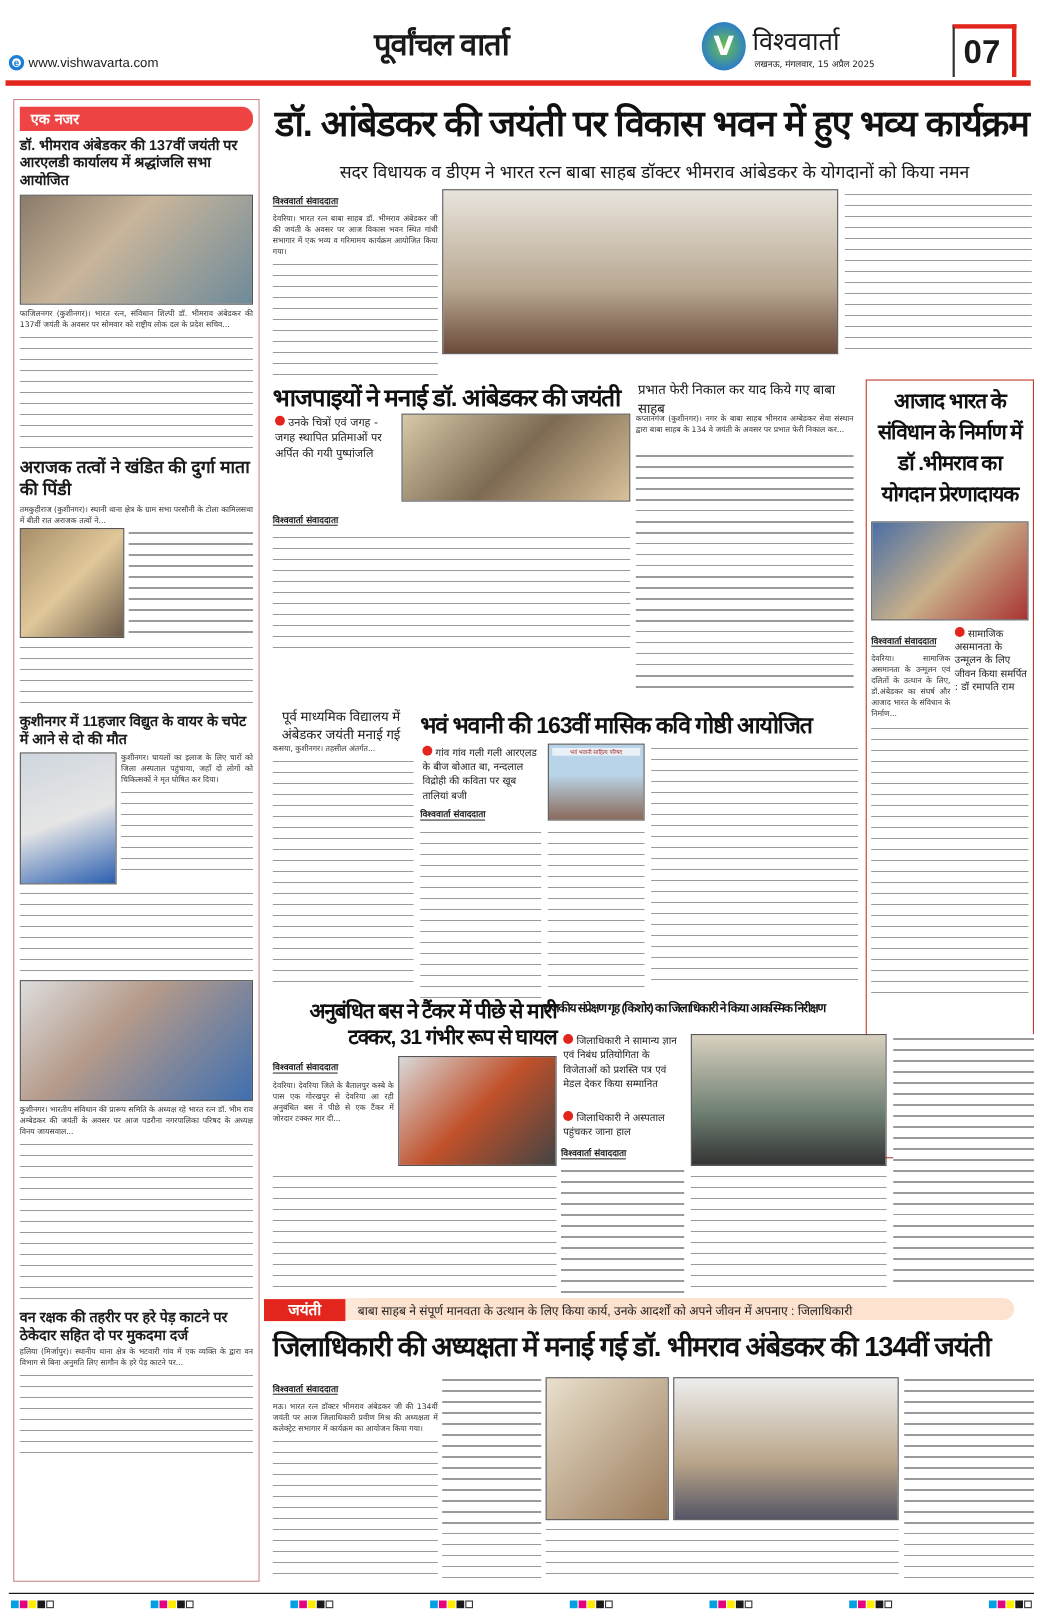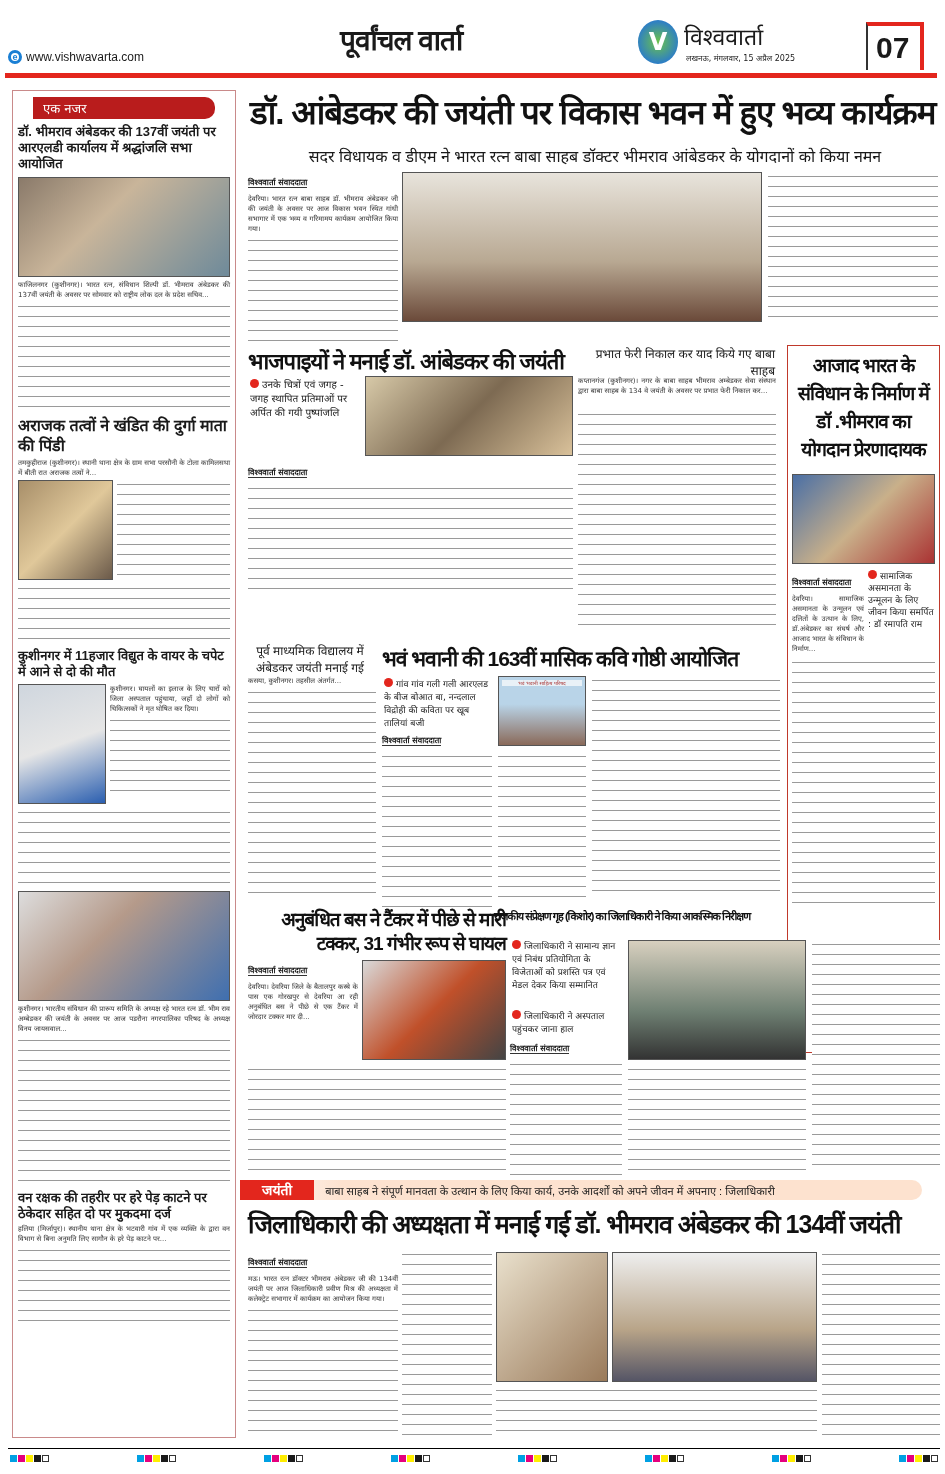--- a/index.html
+++ b/index.html
@@ -8,21 +8,21 @@
 .hdr{left:0;top:0;width:945px;height:80px}
 .url{left:8px;top:50px;font-family:"Liberation Sans",sans-serif;font-size:12px;display:flex;align-items:center;gap:4px}
 .ie{width:14px;height:14px;border-radius:50%;border:3px solid #1a7fd4;color:#1a7fd4;font-size:9px;line-height:8px;text-align:center;font-weight:bold}
 .sec{left:340px;top:20px;font-size:28px;font-family:"Liberation Sans",sans-serif;font-weight:bold;letter-spacing:-1px}
 .logo{left:638px;top:20px;width:40px;height:44px;border-radius:50%;background:radial-gradient(circle,#6cc24a 0,#2e7fc4 70%);color:#fff;text-align:center;font-weight:bold;font-size:24px;line-height:44px}
 .brand{left:684px;top:20px;font-size:23px;font-weight:normal;font-family:"Liberation Sans",sans-serif}
 .date{left:686px;top:52px;font-size:8px}
 .pg{left:866px;top:22px;width:58px;height:48px;border-left:2px solid #333;border-top:4px solid #e3261d;border-right:4px solid #e3261d;font-size:30px;font-weight:bold;font-family:"Liberation Sans",sans-serif;padding-left:8px;line-height:44px}
 .redline{left:5px;top:73px;width:932px;height:5px;background:#e3261d}
 .lcol{left:12px;top:90px;width:224px;height:1348px;border:1px solid #c98a8a}
-.tag{background:#b91c1c;color:#fff;font-weight:normal;font-size:13px;padding:2px 10px;border-radius:0 10px 10px 0;margin:6px 20px 3px}
+.tag{background:#ef4444;color:#fff;font-weight:bold;font-size:13px;padding:2px 10px;border-radius:0 10px 10px 0;margin:6px 5px 3px}
 .h-s{font-size:13px;font-weight:bold;line-height:16px;padding:2px 5px;font-family:"Liberation Sans",sans-serif}
 .h-m{font-size:16px;font-weight:bold;line-height:20px;padding:2px 5px;font-family:"Liberation Sans",sans-serif}
 .ph{background:linear-gradient(135deg,#8a7a6a,#c9b59a 40%,#6e8a9a);border:1px solid #555}
 .txt{font-size:7px;line-height:10px;color:#333;padding:0 5px;text-align:justify}
 .lines{background:repeating-linear-gradient(#fff 0,#fff 4px,#9a9a9a 4px,#9a9a9a 5px,#fff 5px,#fff 10px)}
 .big{font-family:"Liberation Sans",sans-serif;font-weight:bold;color:#111;letter-spacing:-1px}
 .bul{font-size:10px;line-height:14px}
 .bul:before{content:"";display:inline-block;width:9px;height:9px;border-radius:50%;background:#e3261d;margin-right:3px}
 .byline{font-size:8px;font-weight:bold;border-bottom:1px solid #333;display:inline-block;margin-bottom:6px}
 .redbox{border:1px solid #c0392b}
@@ -93,21 +93,21 @@
 <div class="abs lines" style="left:768px;top:172px;width:170px;height:150px"></div>
 
 <div class="abs big" style="left:248px;top:345px;width:320px;font-size:22px">भाजपाइयों ने मनाई डॉ. आंबेडकर की जयंती</div>
 <div class="abs bul" style="left:250px;top:378px;width:110px">उनके चित्रों एवं जगह - जगह स्थापित प्रतिमाओं पर अर्पित की गयी पुष्पांजलि</div>
 <div class="abs ph" style="left:365px;top:376px;width:208px;height:80px;background:linear-gradient(135deg,#d7c9a8,#7d6a52,#d9c19a)"></div>
 <div class="abs" style="left:248px;top:460px;width:325px">
   <div class="byline">विश्ववार्ता संवाददाता</div>
   <div class="lines" style="height:112px"></div>
 </div>
 
-<div class="abs" style="left:580px;top:345px;width:195px;font-size:12px;text-align:right;font-family:'Liberation Sans',sans-serif">प्रभात फेरी निकाल कर याद किये गए बाबा साहब</div>
+<div class="abs" style="left:580px;top:345px;width:195px;font-size:12px;text-align:left;font-family:'Liberation Sans',sans-serif">प्रभात फेरी निकाल कर याद किये गए बाबा साहब</div>
 <div class="abs txt" style="left:578px;top:376px;width:198px;padding:0">कप्तानगंज (कुशीनगर)। नगर के बाबा साहब भीमराव अम्बेडकर सेवा संस्थान द्वारा बाबा साहब के 134 वे जयंती के अवसर पर प्रभात फेरी निकाल कर...</div>
 <div class="abs lines" style="left:578px;top:410px;width:198px;height:222px"></div>
 
 <div class="abs redbox" style="left:787px;top:345px;width:153px;height:708px">
   <div class="big" style="font-size:19px;line-height:28px;text-align:center;padding:6px 4px">आजाद भारत के संविधान के निर्माण में डॉ .भीमराव का योगदान प्रेरणादायक</div>
   <div class="ph" style="margin:4px;height:90px;background:linear-gradient(135deg,#4a6fa5,#c9b08a,#a33)"></div>
   <div style="display:flex;gap:4px;padding:2px 4px">
     <div style="width:72px">
       <div class="byline">विश्ववार्ता संवाददाता</div>
       <div class="txt" style="padding:0">देवरिया। सामाजिक असमानता के उन्मूलन एवं दलितों के उत्थान के लिए, डॉ.अंबेडकर का संघर्ष और आजाद भारत के संविधान के निर्माण...</div>

